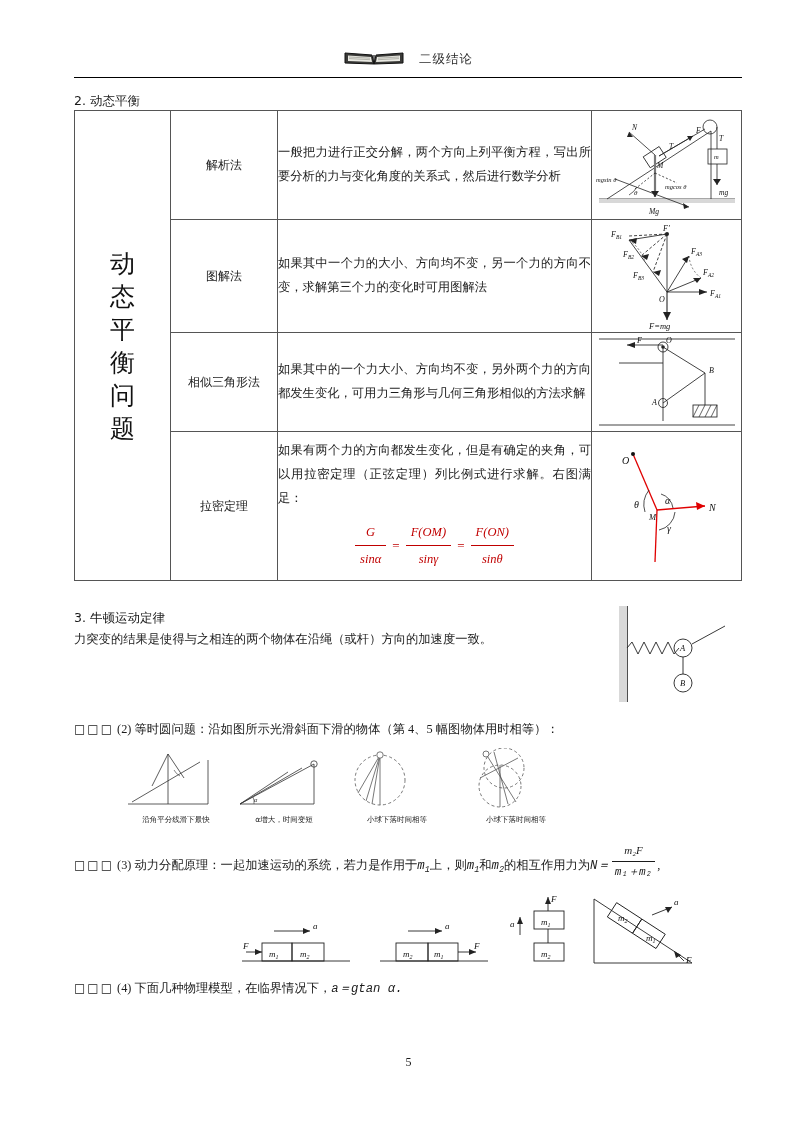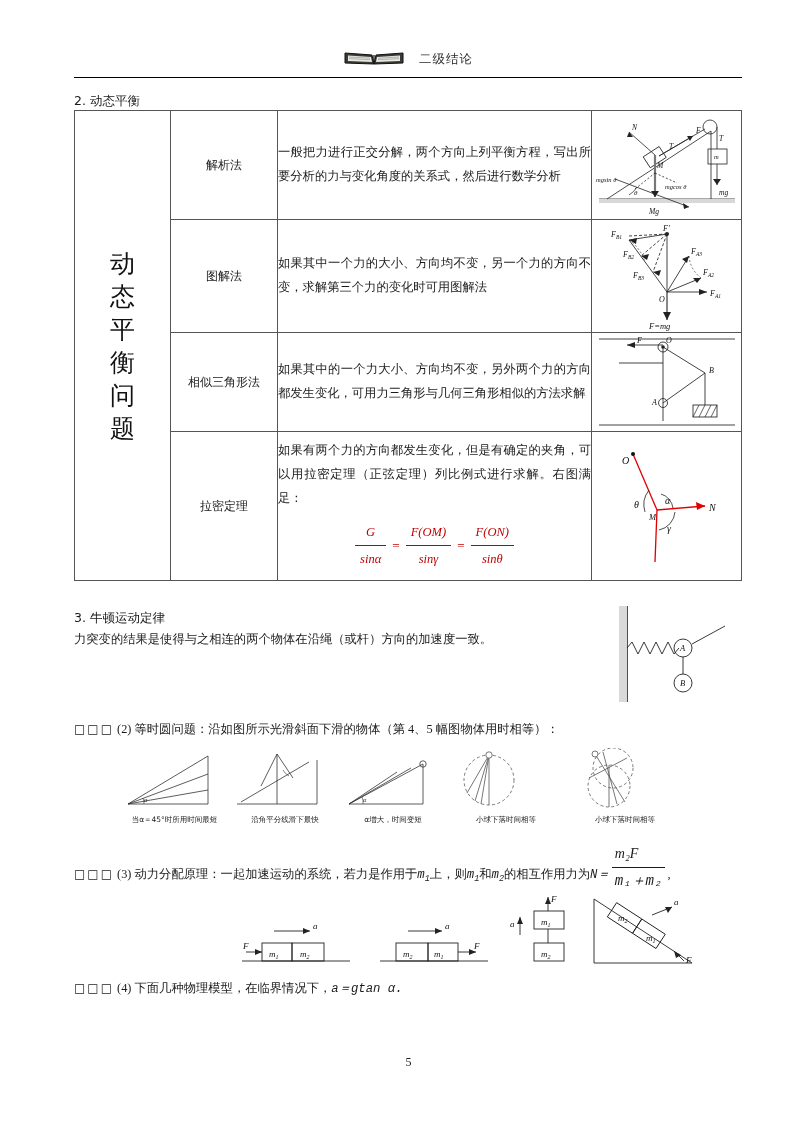--- a/index.html
+++ b/index.html
@@ -104,22 +104,22 @@
   }
   .boxes {
     font-family:"DejaVu Sans", sans-serif;
     letter-spacing:2px; font-size:12px;
   }
   .it { font-style:italic; font-family:Liberation Mono, monospace; }
   sub { font-size:8.5px; }
 
   
   .ifrac {
-    display:inline-block; vertical-align:-0.55em; 
-    font-style:italic; font-size:14px; margin:0 2px;
+    display:inline-block; vertical-align:-0.55em; text-align:center;
+    font-style:italic; font-size:11px; margin:0 2px;
   }
   .ifrac .num { display:block; border-bottom:1px solid #1b1b1b; padding:0 3px 0px; }
   .ifrac .den { display:block; padding:0px 3px 0;font-family:Liberation Mono, monospace; }
 
   .figrow { position:absolute; }
   .figcap {
     text-align:center; font-size:7.5px; margin-top:1px;
     font-family:"DejaVu Sans", sans-serif; color:#222;
   }
   .cellfig { display:inline-block; vertical-align:bottom; }
@@ -382,34 +382,20 @@
     </svg>
   </div>
 
   <div class="para" style="left:62px; top:718px; width:620px;">
     <span class="boxes">□□□</span>
     <span>(2)</span>
     <span>等时圆问题：沿如图所示光滑斜面下滑的物体（第 4、5 幅图物体用时相等）：</span>
   </div>
 
   <div class="figrow" style="left:110px; top:748px; width:560px;">
-    <span class="cellfig" style="width:105px;">
-      <svg width="95" height="58" viewBox="0 0 95 58">
-        <g stroke="#333" fill="none" stroke-width="0.8">
-          <line x1="6" y1="52" x2="86" y2="52"></line>
-          <line x1="86" y1="52" x2="86" y2="4"></line>
-          <line x1="6" y1="52" x2="86" y2="4"></line>
-          <line x1="6" y1="52" x2="86" y2="22"></line>
-          <line x1="6" y1="52" x2="86" y2="38"></line>
-          <path d="M22 52 A 16 16 0 0 0 21 46" stroke-width="0.6"></path>
-        </g>
-        <text x="22" y="50" font-family="Liberation Serif, serif" font-style="italic" font-size="6" fill="#111">α</text>
-      </svg>
-      <div class="figcap">当α＝45°时所用时间最短</div>
-    </span>
 
     <span class="cellfig" style="width:108px;">
       <svg width="95" height="58" viewBox="0 0 95 58">
         <g stroke="#333" fill="none" stroke-width="0.8">
           <line x1="6" y1="52" x2="86" y2="52"></line>
           <line x1="86" y1="52" x2="86" y2="8"></line>
           <line x1="10" y1="50" x2="78" y2="10"></line>
           <line x1="46" y1="2" x2="46" y2="52"></line>
           <line x1="46" y1="2" x2="30" y2="34"></line>
           <line x1="46" y1="2" x2="62" y2="26"></line>

